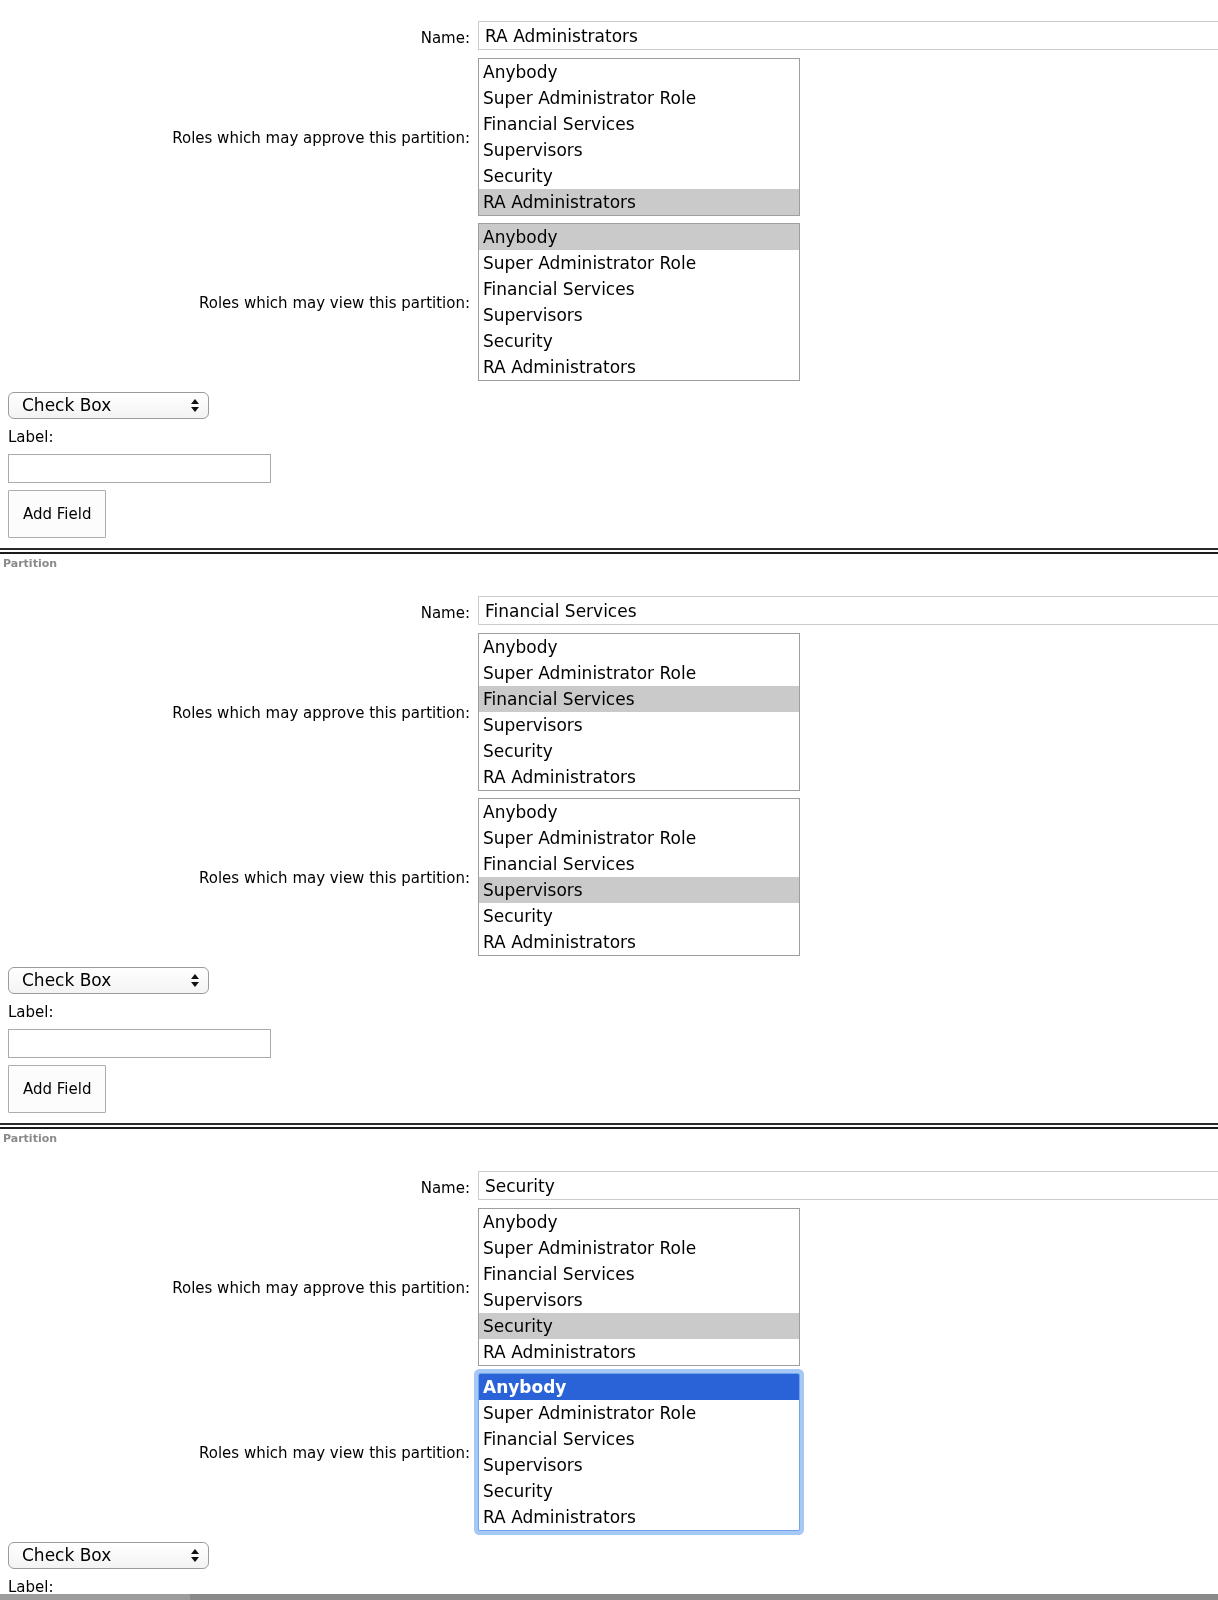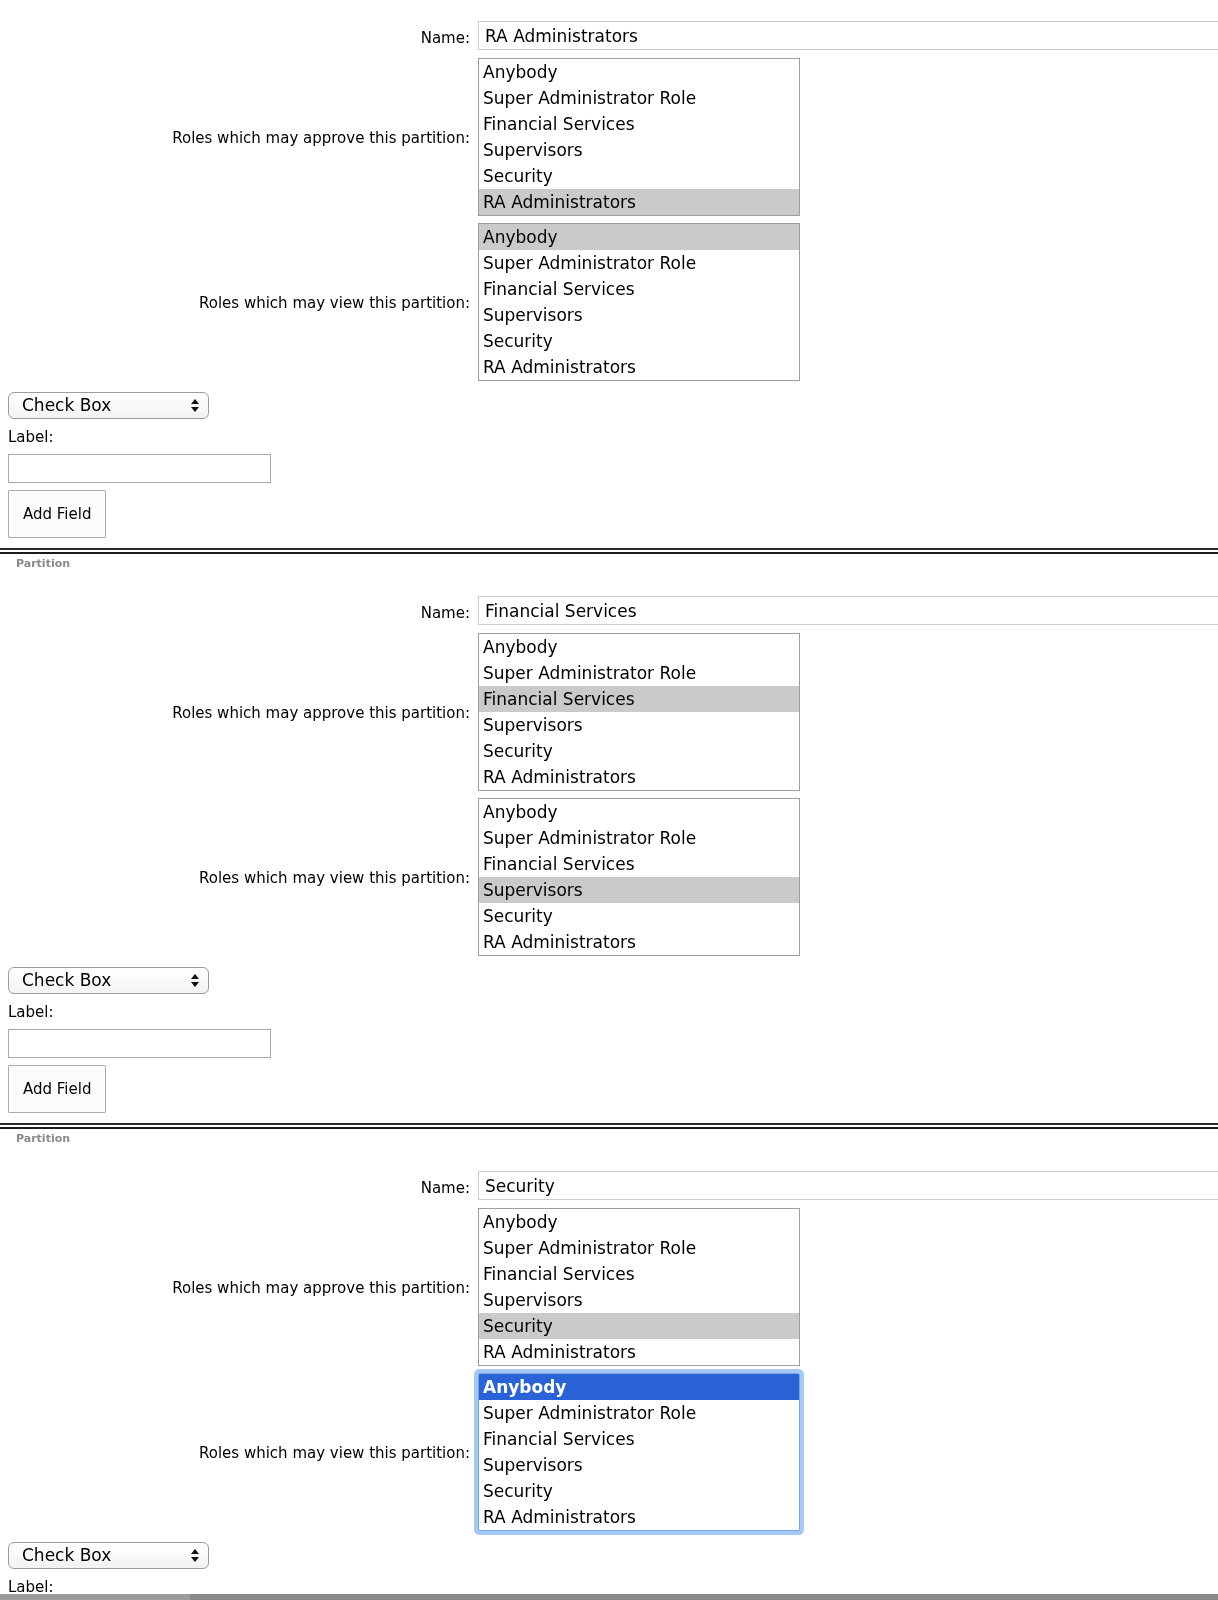--- a/index.html
+++ b/index.html
@@ -141,21 +141,21 @@
   }
 
   .divider {
     margin-top: 10px;
     height: 2px;
     background: #fff;
     border-top: 2px solid #2a2a2a;
     border-bottom: 2px solid #1c1c1c;
   }
   .legend {
-    margin: 3px 0 26px 16px;
+    margin: 3px 0 26px 3px;
     font-size: 11px;
     font-weight: bold;
     color: var(--legend-text, #8a8a8a);
     height: 13px;
     line-height: 13px;
   }
 
   .bottom-clip {
     position: absolute;
     left: 0; right: 0; bottom: 0;

